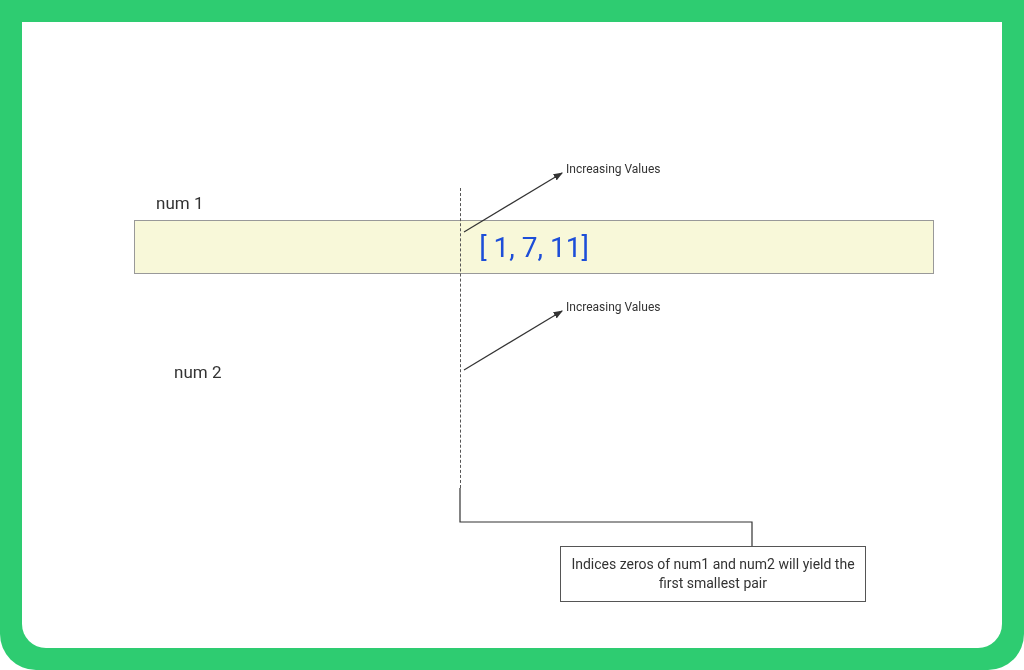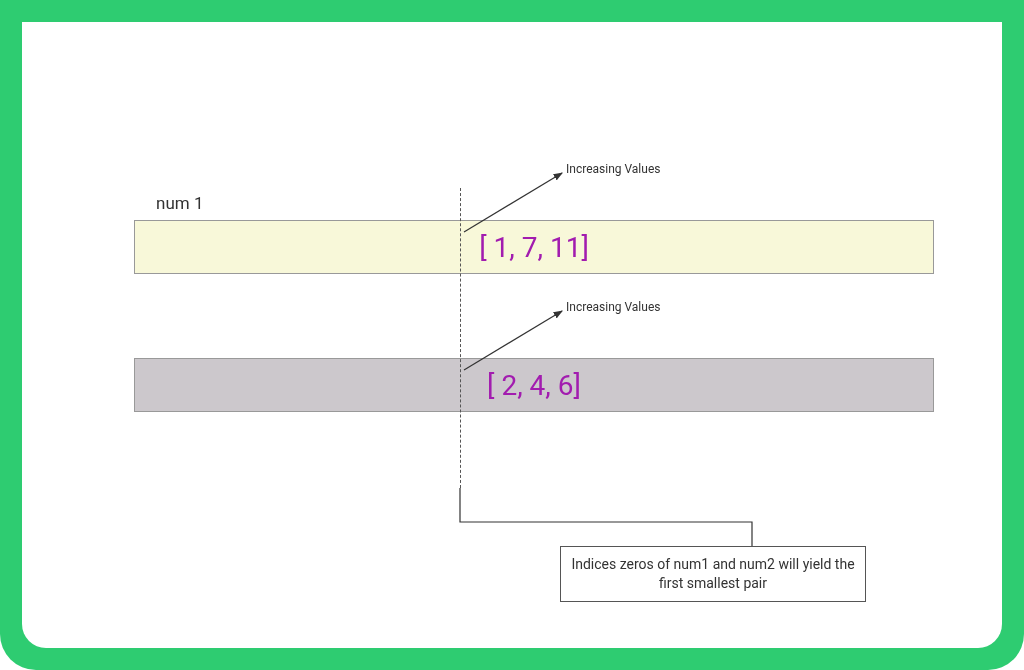--- a/index.html
+++ b/index.html
@@ -45,21 +45,21 @@
     .bar {
       position: absolute;
       left: 112px;
       width: 800px;
       height: 54px;
       border: 1px solid #999;
       display: flex;
       align-items: center;
       justify-content: center;
       font-size: 28px;
-      color: #a21caf;
+      color: #1d4ed8;
     }
     .bar-num1 { top: 198px; background: #f8f8d9; }
     .bar-num2 { top: 336px; background: #ccc8cc; }
     .dashed-vline {
       position: absolute;
       left: 438px;
       top: 166px;
       width: 0;
       height: 300px;
       border-left: 1.5px dashed #555;
@@ -103,23 +103,20 @@
 <div class="frame">
   <div class="inner">
 
 
     <div class="label label-num1">num 1</div>
     <div class="bar bar-num1">
       <span>[ 1, 7, 11]</span>
     </div>
 
     <div class="label label-num2">num 2</div>
-    <div class="bar bar-num2">
-      <span>[ 2, 4, 6]</span>
-    </div>
 
     <div class="dashed-vline"></div>
 
     <div class="arrow-anno anno1">Increasing Values</div>
     <div class="arrow-anno anno2">Increasing Values</div>
 
     <svg class="svg-layer" viewBox="0 0 980 630">
       <defs>
         <marker id="arrowhead" markerWidth="8" markerHeight="6" refX="7" refY="3" orient="auto">
           <polygon points="0 0, 8 3, 0 6" fill="#333"></polygon>

